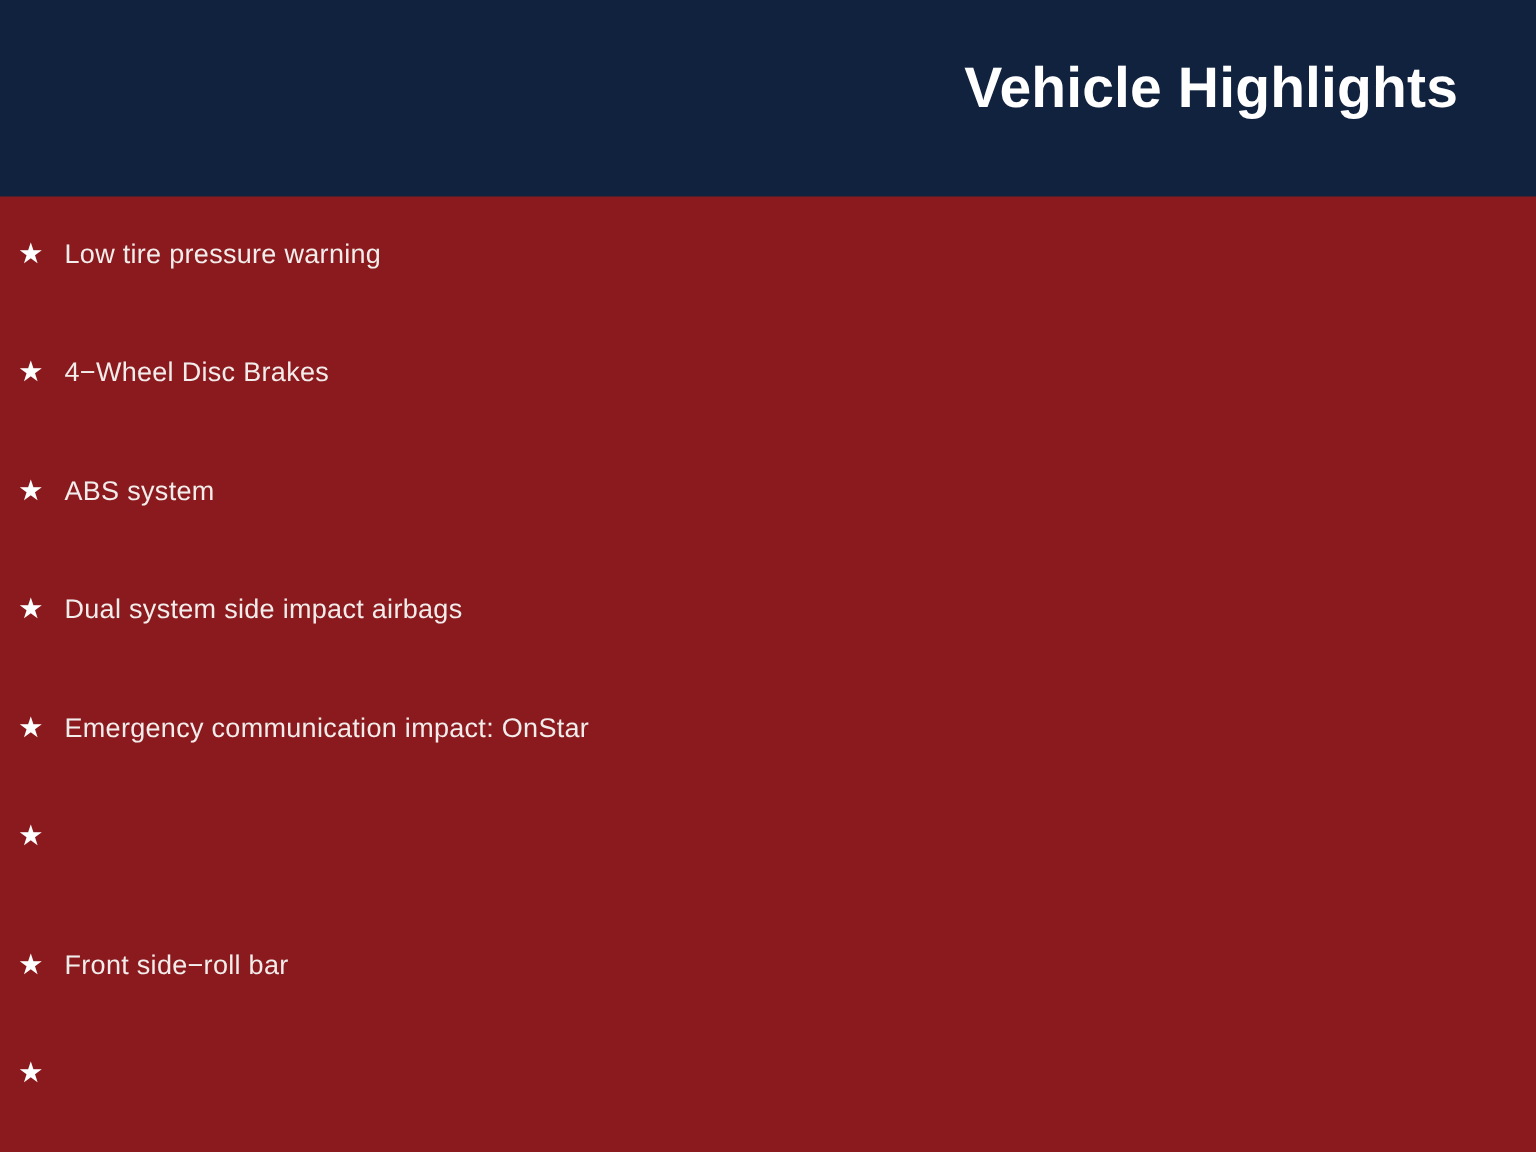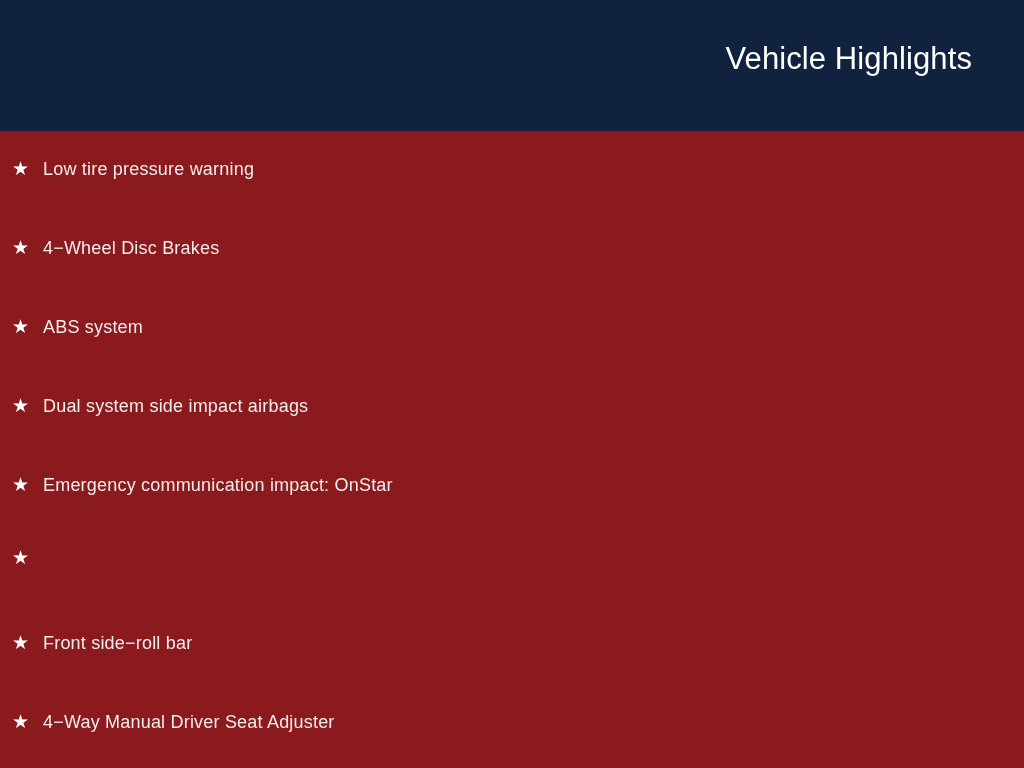--- a/index.html
+++ b/index.html
@@ -33,22 +33,22 @@
     display: flex;
     align-items: flex-start;
     justify-content: flex-end;
     box-sizing: border-box;
     padding: 42px 52px 0 0;
   }
 
   .header-title {
     color: #ffffff;
     font-family: "Liberation Sans", sans-serif;
-    font-size: 31px;
-    font-weight: normal;
+    font-size: 38px;
+    font-weight: bold;
     letter-spacing: 0.1px;
     line-height: 34px;
     white-space: nowrap;
   }
 
   
   .body {
     flex: 1 1 auto;
     background: #8a1a1d;
     box-sizing: border-box;
@@ -131,19 +131,18 @@
         <span class="bullet-star">★</span>
       </li>
 
       <li class="highlight-item">
         <span class="bullet-star">★</span>
         <span class="highlight-text">Front side−roll bar</span>
       </li>
 
       <li class="highlight-item">
         <span class="bullet-star">★</span>
-        <span class="highlight-text">4−Way Manual Driver Seat Adjuster</span>
       </li>
 
     </ul>
   </div>
 
 </div>
 
 </body></html>

